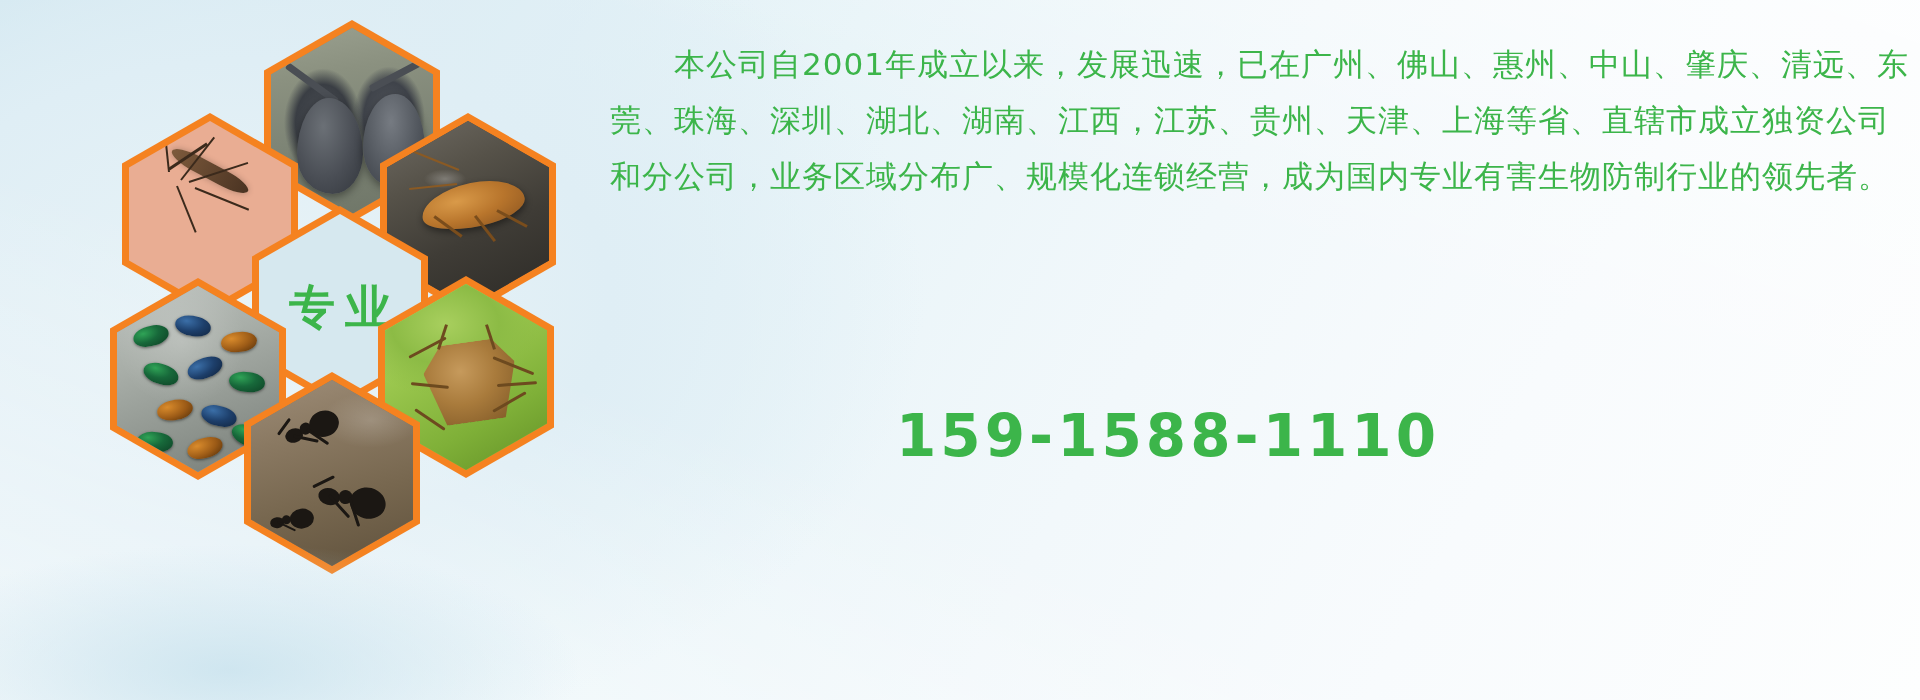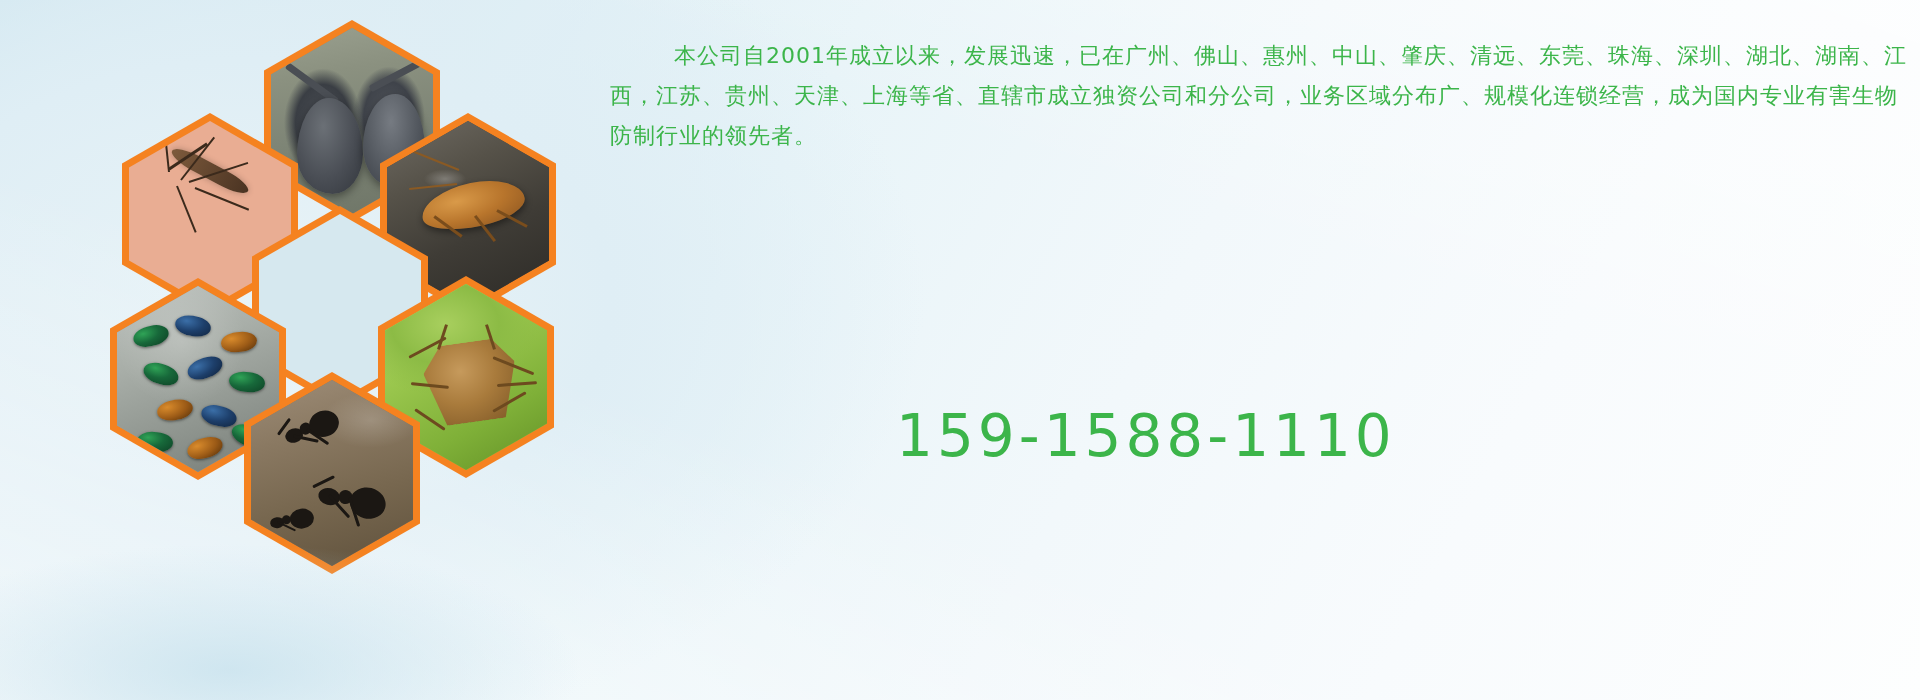--- a/index.html
+++ b/index.html
@@ -139,41 +139,41 @@
     font-family:"DejaVu Sans","Liberation Sans",sans-serif;
   }
 
   
   .copy{
     position:absolute;left:610px;top:36px;width:1300px;
   }
   .copy p{
     margin:0;
     color:#3cb54a;
-    font-size:22px;
-    line-height:40px;
+    font-size:31px;
+    line-height:56px;
     letter-spacing:1px;
     font-weight:500;
     text-indent:64px;
     font-family:"DejaVu Sans","Liberation Sans",sans-serif;
     white-space:pre-wrap;
   }
   .contact{
     position:absolute;left:618px;top:398px;width:1300px;
   }
   .contact .line1,.contact .line2{
     color:#3cb54a;
     font-size:58px;
     font-weight:bold;
     letter-spacing:3px;
     line-height:76px;
     font-family:"DejaVu Sans","Liberation Sans",sans-serif;
     white-space:pre;
   }
-  .contact .line2{padding-left:278px;letter-spacing:4px;font-weight:normal;}
+  .contact .line2{padding-left:278px;letter-spacing:4px;font-weight:bold;}
 </style>
 </head>
 <body>
 
 <div id="banner">
 
   <div class="honeycomb">
 
     <div class="hex" style="left:264px;top:20px;">
       <div class="inner">
@@ -209,20 +209,21 @@
           <div style="position:absolute;left:44px;top:104px;width:34px;height:3px;background:#7a4d1c;transform:rotate(36deg);"></div>
           <div style="position:absolute;left:82px;top:106px;width:32px;height:3px;background:#7a4d1c;transform:rotate(52deg);"></div>
           <div style="position:absolute;left:108px;top:96px;width:34px;height:3px;background:#7a4d1c;transform:rotate(28deg);"></div>
         </div>
       </div>
     </div>
 
     <div class="hex hex-center" style="left:252px;top:206px;">
       <div class="inner">
         <div class="slogan">
+          <span>专业</span>
         </div>
       </div>
     </div>
 
     <div class="hex" style="left:110px;top:278px;">
       <div class="inner">
         <div class="ph ph-flies">
           <div class="fly" style="left:16px;top:40px;transform:rotate(-14deg);"></div>
           <div class="fly b" style="left:58px;top:30px;transform:rotate(10deg);"></div>
           <div class="fly o" style="left:104px;top:46px;transform:rotate(-6deg);"></div>

